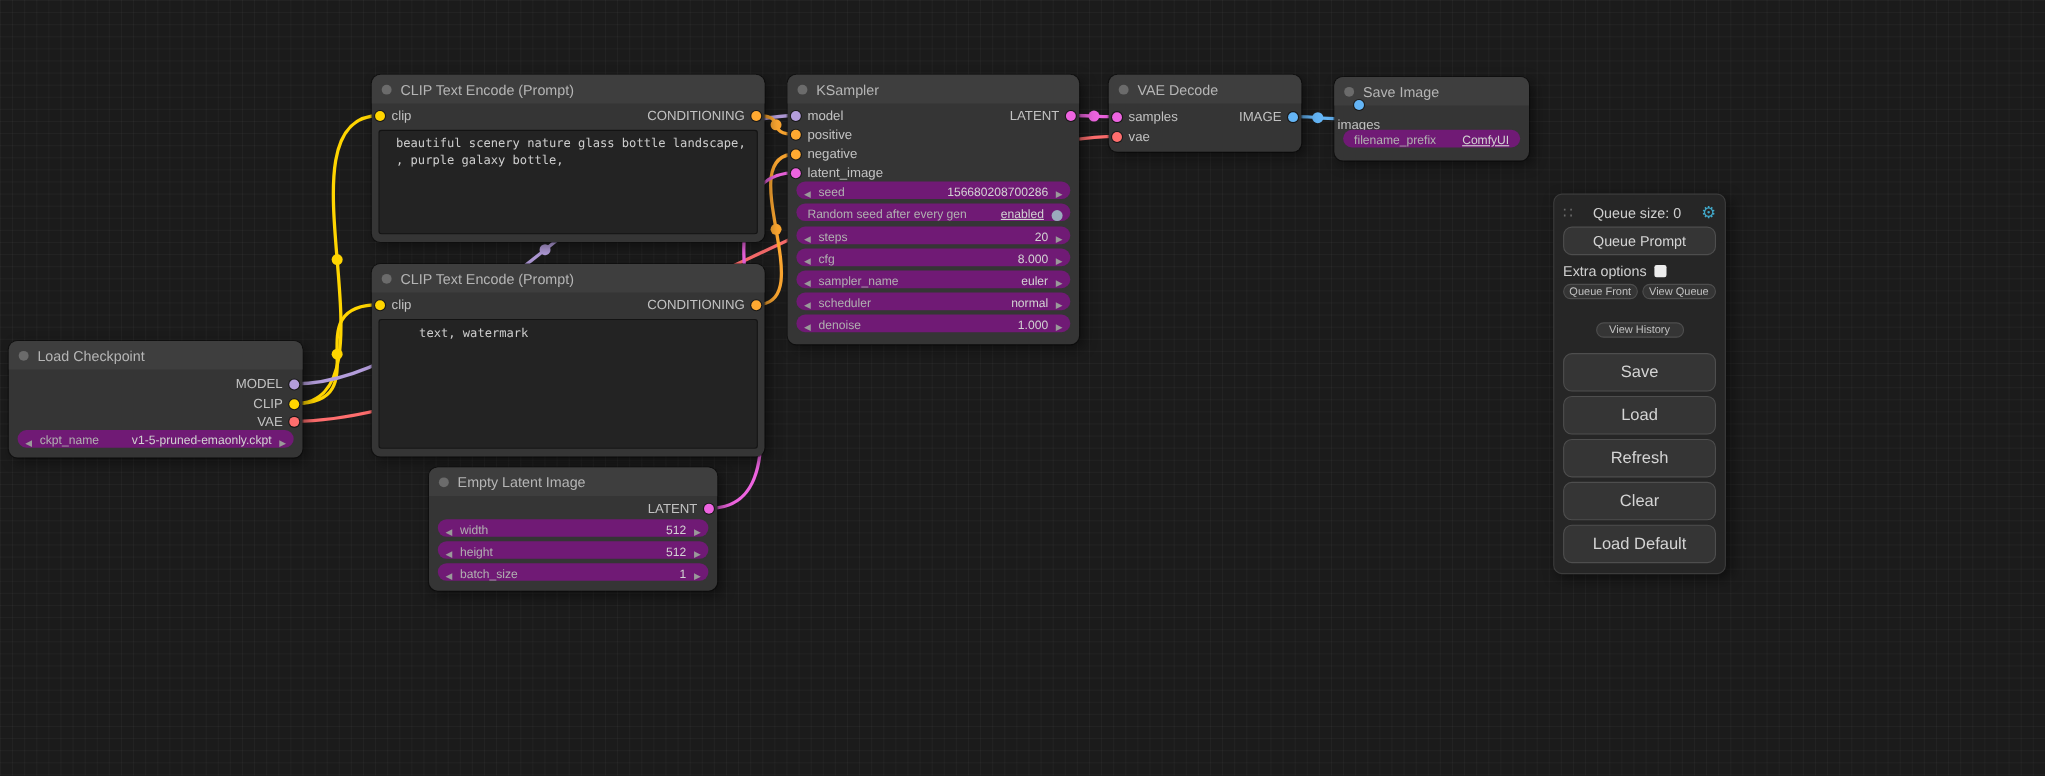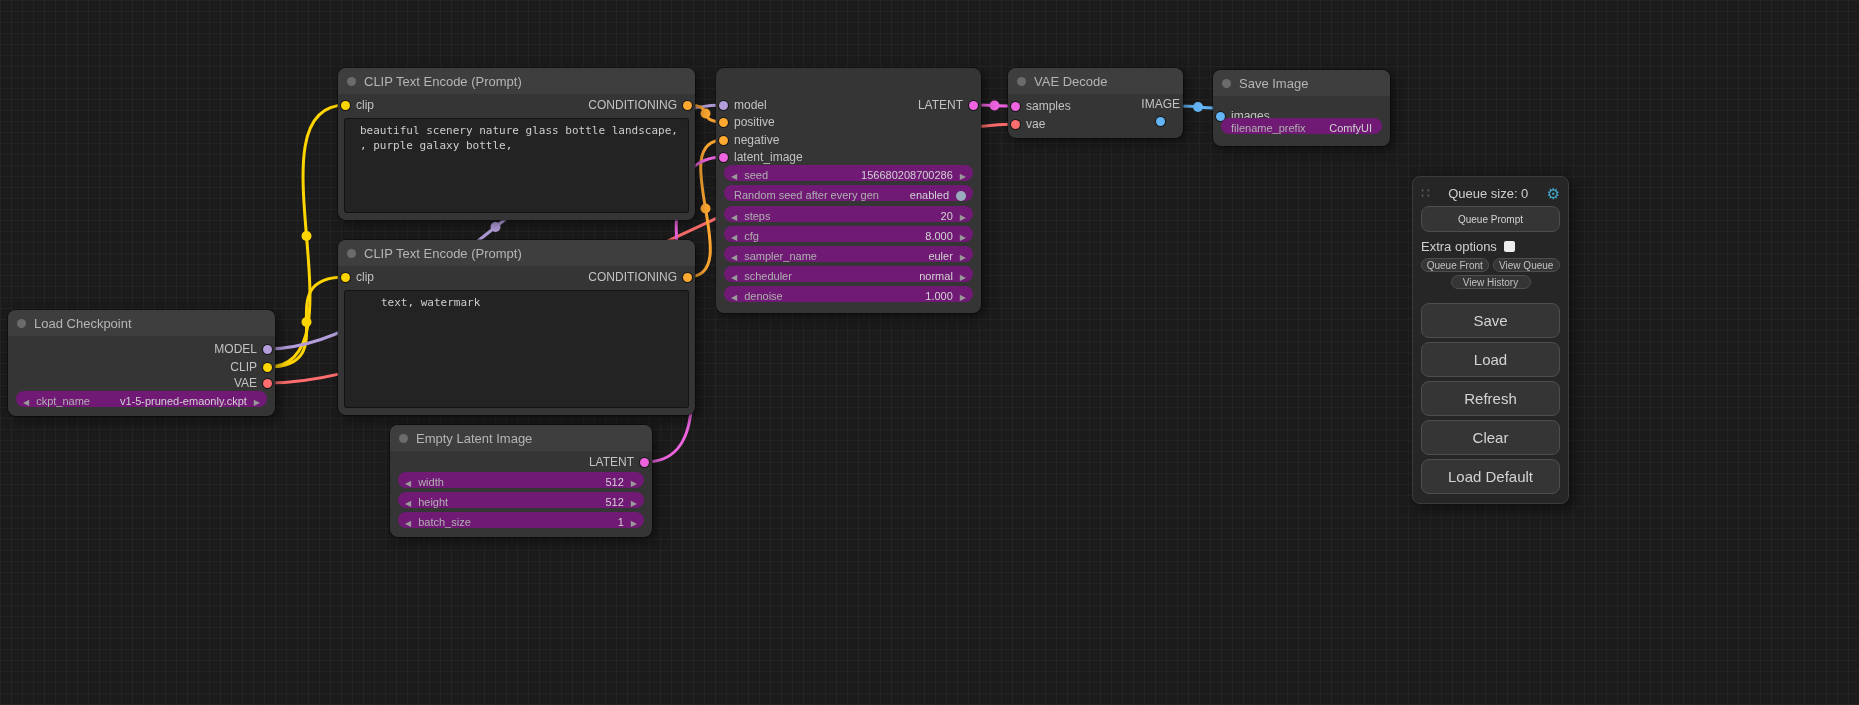--- a/index.html
+++ b/index.html
@@ -30,49 +30,49 @@
   .dot { width:9px; height:9px; border-radius:50%; flex:none; box-shadow:0 0 0 1px rgba(0,0,0,.55); }
   .widget {
     position:absolute; left:8px; right:8px; height:16px; background:#701a75;
     border-radius:8px; display:flex; align-items:flex-end; padding:0 7px;
     font-size:11px; color:#b0b0b0;
   }
   .widget .arr { font-size:8px; color:#9a9a9a; line-height:1; }
   .widget .wlabel { margin-left:7px; }
   .widget .wvalue { margin-left:auto; margin-right:7px; color:#d2d2d2; }
   .widget.no-arrows .wlabel { margin-left:3px; }
-  .widget.no-arrows .wvalue { margin-right:3px; }
+  .widget.no-arrows .wvalue { margin-right:3px;text-decoration:underline; }
   .toggle-dot { width:10px; height:10px; border-radius:50%; flex:none; margin-left:4px; }
   .prompt-box {
     position:absolute; left:6px; right:6px; background:#232323; border-radius:3px;
     padding:5px 7px; font-family:"DejaVu Sans Mono", monospace; font-size:11px;
     line-height:1.4; color:#cdcdcd; white-space:pre-wrap;
     box-shadow: inset 0 0 0 1px rgba(0,0,0,.45);
   }
   #menu {
     position:absolute; z-index:3; left:1412px; top:176px; width:157px;
     background:#262626; border:1px solid #3c3c3c; border-radius:8px;
     padding:7px 8px 9px 8px; box-shadow:4px 4px 12px rgba(0,0,0,.5);
   }
   .menu-header { display:flex; align-items:center; justify-content:space-between; height:18px; color:#cfcfcf; font-size:13px; }
   .drag-handle { color:#6a6a6a; font-size:14px; cursor:grab; }
   .gear { font-size:15px; line-height:1; cursor:pointer; }
   .btn {
     display:block; width:100%; background:#353535; border:1px solid #4e4e4e;
     border-radius:8px; color:#d4d4d4; text-align:center; cursor:pointer;
     font-family:"Liberation Sans", sans-serif;
   }
-  .btn.primary { height:26px; font-size:10px; margin-top:4px; }
+  .btn.primary { height:26px; font-size:13px; margin-top:4px; }
   .btn.big { height:35px; font-size:15px; margin-top:4px; }
   .btn.small { height:14px; font-size:10px; border-radius:7px; color:#c0c0c0; padding:0; }
   .extra-row { display:flex; align-items:center; gap:7px; margin-top:7px; color:#d0d0d0; font-size:13px; }
   .checkbox { width:11px; height:11px; background:#ededed; border-radius:2px; flex:none; cursor:pointer; }
   .small-row { display:flex; gap:4px; margin-top:4px; }
   .small-row .btn { flex:1; }
-  .vh-wrap { display:flex; justify-content:center; margin-top:3px; }
+  .vh-wrap { display:flex; justify-content:center; margin-top:21px; }
   .vh-wrap .btn { width:80px; }
   .menu-gap { height:10px; }
 </style>
 </head>
 <body>
 
 <svg id="wires" width="1859" height="705">
   <path d="M267.5 367 C 367.5 367 245.5 105 345.5 105" fill="none" stroke-width="3" stroke="#ffd500"></path>
   <circle cx="306.5" cy="236" r="5" fill="#ffd500"></circle>
   <path d="M267.5 367 C 347.5 367 265.5 277 345.5 277" fill="none" stroke-width="3" stroke="#ffd500"></path>
@@ -173,20 +173,24 @@
   </div>
   <div class="widget" style="top:87px;">
     <span class="arr">◀</span>
     <span class="wlabel">batch_size</span>
     <span class="wvalue">1</span>
     <span class="arr">▶</span>
   </div>
 </div>
 
 <div class="node" style="left:716px; top:68px; width:265px; height:245px;">
+  <div class="node-title">
+    <span class="collapse-dot"></span>
+    <span>KSampler</span>
+  </div>
   <div class="slot in" style="top:28px;">
     <span class="dot" style="background-color: rgb(179, 157, 219);"></span>
     <span>model</span>
   </div>
   <div class="slot in" style="top:45px;">
     <span class="dot" style="background-color: rgb(255, 169, 49);"></span>
     <span>positive</span>
   </div>
   <div class="slot in" style="top:63px;">
     <span class="dot" style="background-color: rgb(255, 169, 49);"></span>
@@ -249,32 +253,32 @@
     <span>VAE Decode</span>
   </div>
   <div class="slot in" style="top:29px;">
     <span class="dot" style="background-color: rgb(238, 100, 224);"></span>
     <span>samples</span>
   </div>
   <div class="slot in" style="top:47px;">
     <span class="dot" style="background-color: rgb(255, 110, 110);"></span>
     <span>vae</span>
   </div>
-  <div class="slot out" style="top:29px;flex-direction:column;">
+  <div class="slot out" style="top:29px;">
     <span>IMAGE</span>
     <span class="dot" style="background-color: rgb(100, 181, 246);"></span>
   </div>
 </div>
 
 <div class="node" style="left:1213px; top:70px; width:177px; height:76px;">
   <div class="node-title">
     <span class="collapse-dot"></span>
     <span>Save Image</span>
   </div>
-  <div class="slot in" style="top:37px;">
+  <div class="slot in" style="top:21px;flex-direction:column;">
     <span class="dot" style="background-color: rgb(100, 181, 246);"></span>
     <span>images</span>
   </div>
   <div class="widget no-arrows" style="top:48px;">
     <span class="wlabel">filename_prefix</span>
     <span class="wvalue">ComfyUI</span>
   </div>
 </div>
 
 <div id="menu">

